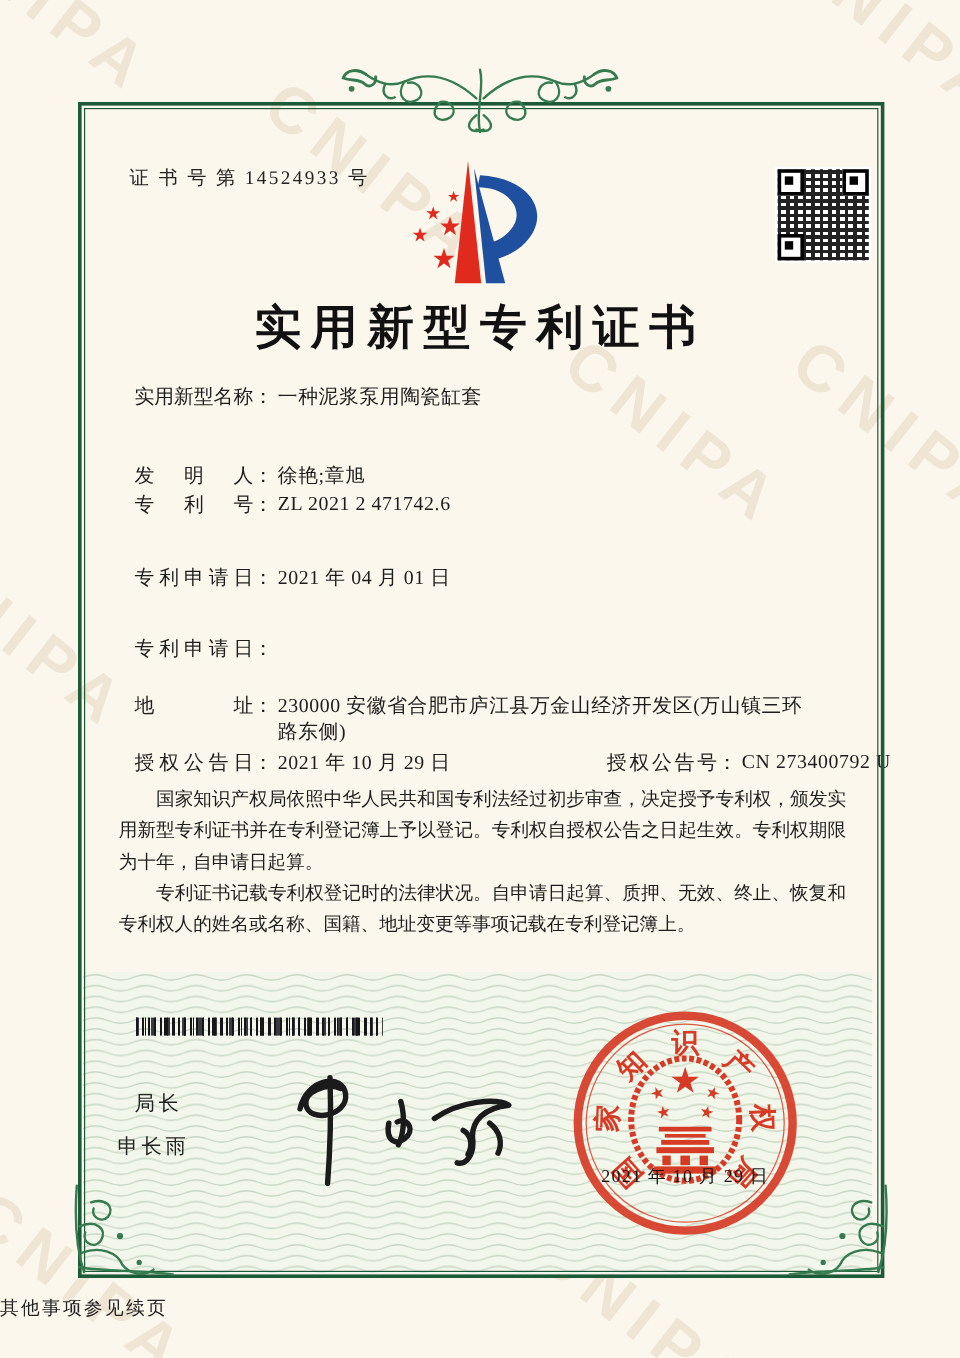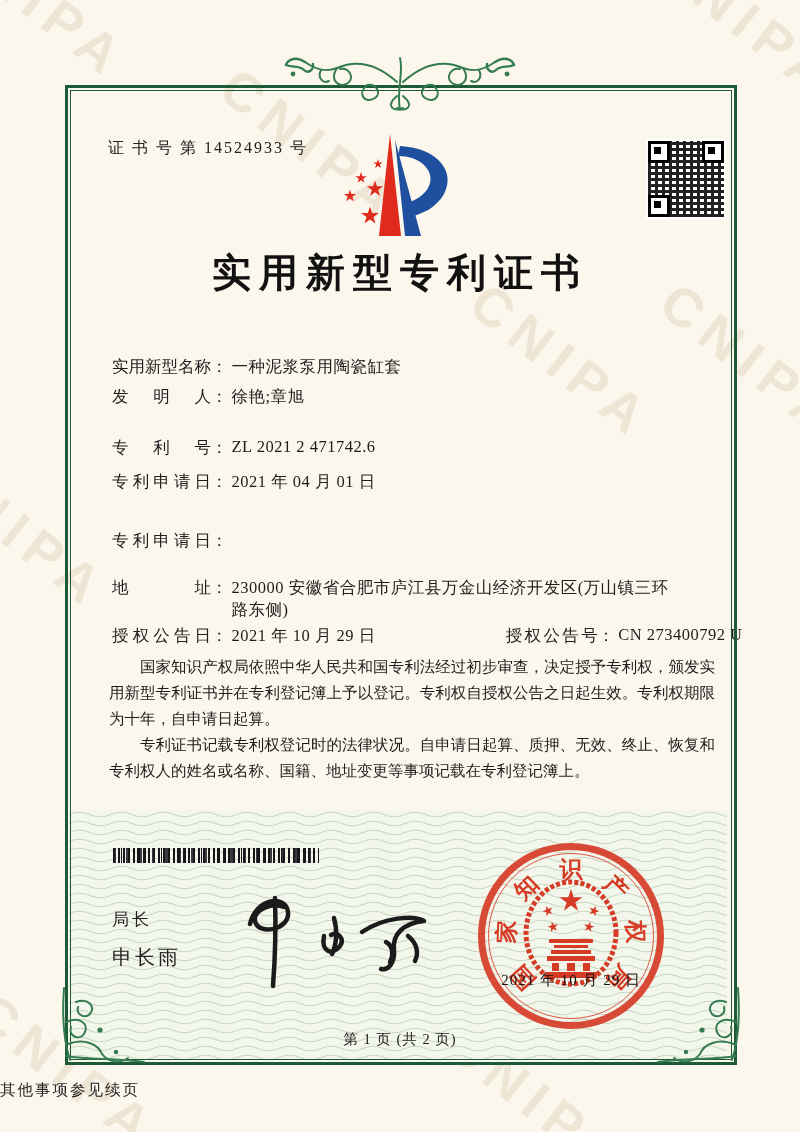--- a/index.html
+++ b/index.html
@@ -32,33 +32,33 @@
          letter-spacing:8px;color:#111;}
 
   .row{position:absolute;left:112px;display:flex;align-items:flex-start;font-size:16.5px;color:#1d1d1d;}
   .row .lab{display:inline-block;width:99px;text-align:justify;text-align-last:justify;}
   .row .col{display:inline-block;margin:0 4px 0 0;}
   .row .val{display:inline-block;max-width:448px;letter-spacing:.5px;}
   .pair2{display:flex;margin-left:130px;}
   .pair2 .lab{width:92px;}
 
   #body-text{left:99px;top:654px;width:606px;font-size:15.5px;line-height:26px;
-             text-align:justify;color:#1d1d1d;margin-left:10px;}
+             text-align:justify;color:#1d1d1d;}
   #body-text p{margin:0;text-indent:2em;}
 
   #barcode{left:113px;top:848px;width:206px;height:15px;
     background:
       repeating-linear-gradient(90deg,#15151a 0 2px,rgba(0,0,0,0) 2px 5px),
       repeating-linear-gradient(90deg,#15151a 0 1px,rgba(0,0,0,0) 1px 8px),
       repeating-linear-gradient(90deg,#3a3a40 0 3px,rgba(0,0,0,0) 3px 13px);}
 
   #sig-title{left:112px;top:908px;font-family:"Liberation Sans","DejaVu Sans",sans-serif;
              font-size:17px;letter-spacing:3px;color:#222;}
-  #sig-name{left:112px;top:944px;font-family:"Liberation Sans","DejaVu Sans",sans-serif;
-            font-size:20px;letter-spacing:3px;color:#222;}
+  #sig-name{left:98px;top:944px;font-family:"Liberation Sans","DejaVu Sans",sans-serif;
+            font-size:17px;letter-spacing:3px;color:#222;}
   #signature{left:228px;top:890px;}
 
   
   #seal{left:478px;top:843px;width:186px;height:186px;}
   #seal .ring{position:absolute;left:0;top:0;width:172px;height:172px;border:7px solid var(--seal-red,#d63b26);
               border-radius:50%;opacity:.92;}
   #seal .ring2{position:absolute;left:10px;top:10px;width:164px;height:164px;border:1.5px solid var(--seal-red,#d63b26);
               border-radius:50%;opacity:.85;}
   .sealch{position:absolute;left:50%;top:50%;width:26px;height:28px;margin-left:-13px;margin-top:-16px;
           font-size:23px;font-weight:bold;color:var(--seal-red,#d63b26);text-align:center;line-height:28px;}
@@ -178,31 +178,31 @@
       <div class="f f2">
         <i></i>
       </div>
       <div class="f f3">
         <i></i>
       </div>
   </div>
 
   <div class="content" id="title">实用新型专利证书</div>
 
-  <div class="row" style="top:356px">
+  <div class="row" style="top:320px">
     <span class="lab">实用新型名称</span>
       <span class="col">：</span>
     <span class="val">一种泥浆泵用陶瓷缸套</span>
   </div>
   <div class="row" style="top:386px">
     <span class="lab">发明人</span>
       <span class="col">：</span>
     <span class="val">徐艳;章旭</span>
   </div>
-  <div class="row" style="top:437px">
+  <div class="row" style="top:410px">
     <span class="lab">专利号</span>
       <span class="col">：</span>
     <span class="val">ZL 2021 2 471742.6</span>
   </div>
   <div class="row" style="top:471px">
     <span class="lab">专利申请日</span>
       <span class="col">：</span>
     <span class="val">2021 年 04 月 01 日</span>
   </div>
   <div class="row" style="top:530px">
@@ -276,16 +276,15 @@
           <rect x="31" y="88" width="7" height="8"></rect>
           <rect x="46" y="88" width="8" height="8"></rect>
           <rect x="62" y="88" width="7" height="8"></rect>
           <rect x="24" y="97" width="52" height="6"></rect>
         </g>
       </g>
     </svg>
     <div id="seal-date">2021 年 10 月 29 日</div>
   </div>
 
-  <div class="content" id="pagenum">第 1 页 (共 2 页)</div>
   <div class="content" id="footnote">其他事项参见续页</div>
 
 </div>
 
 </body></html>

